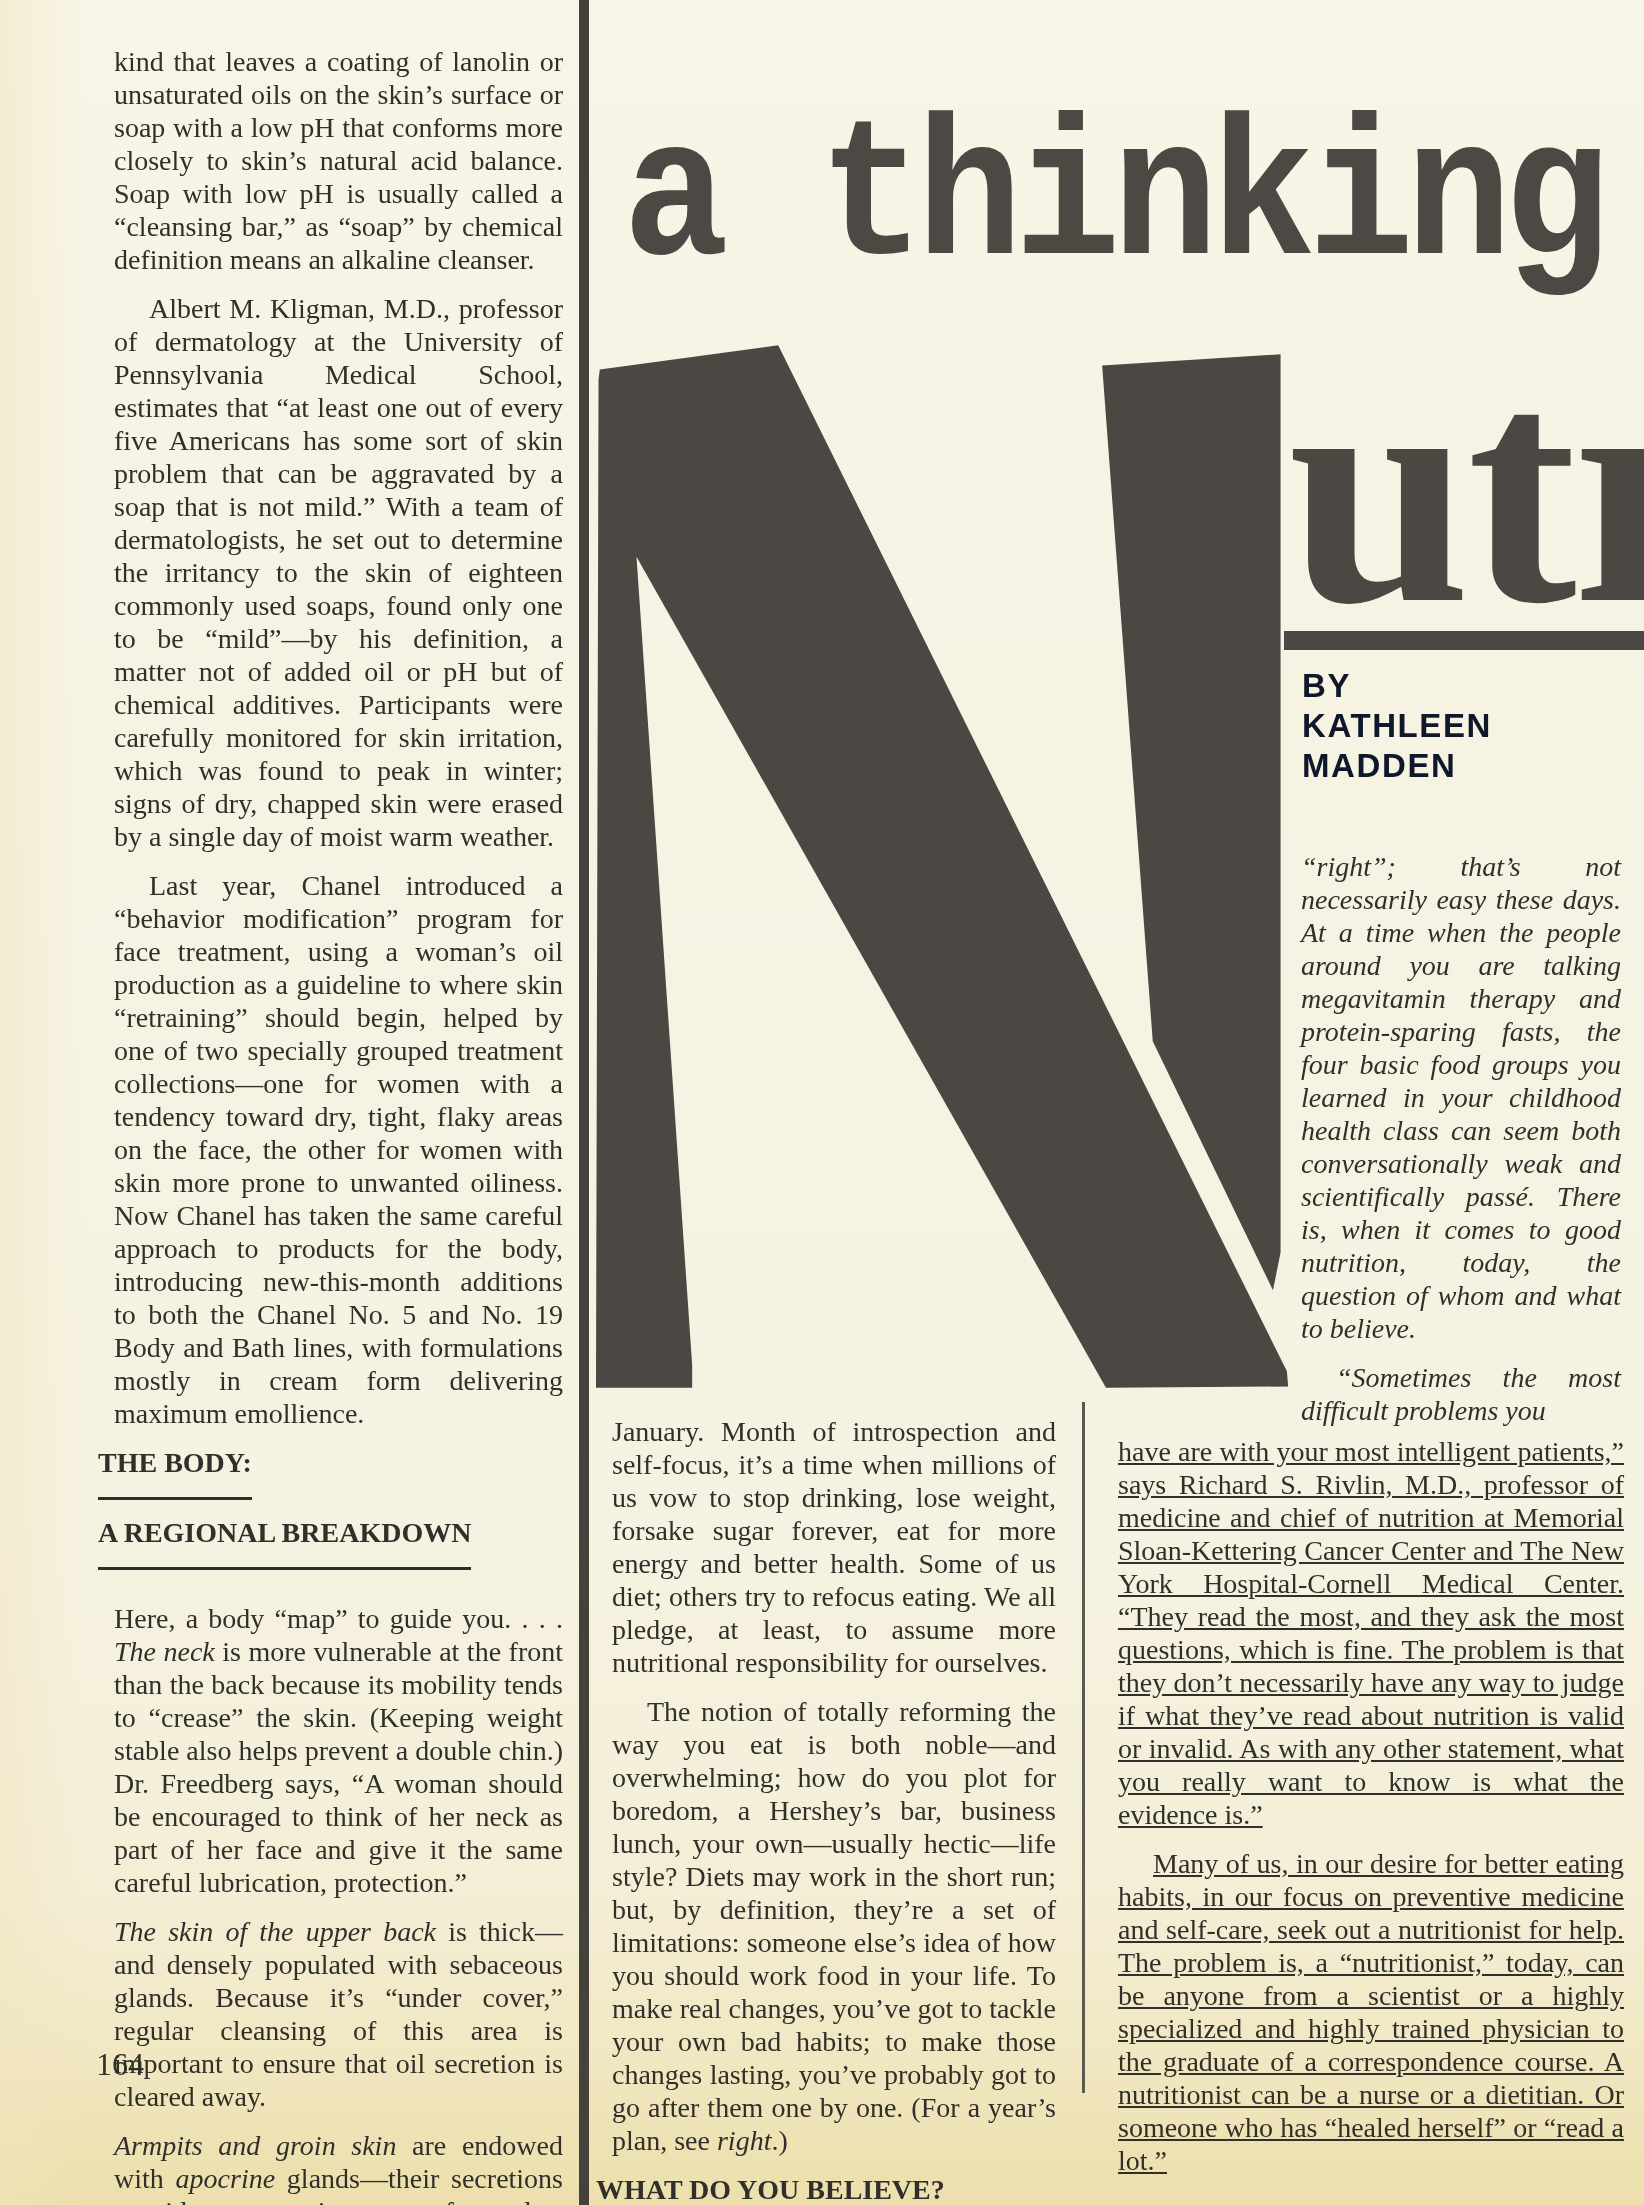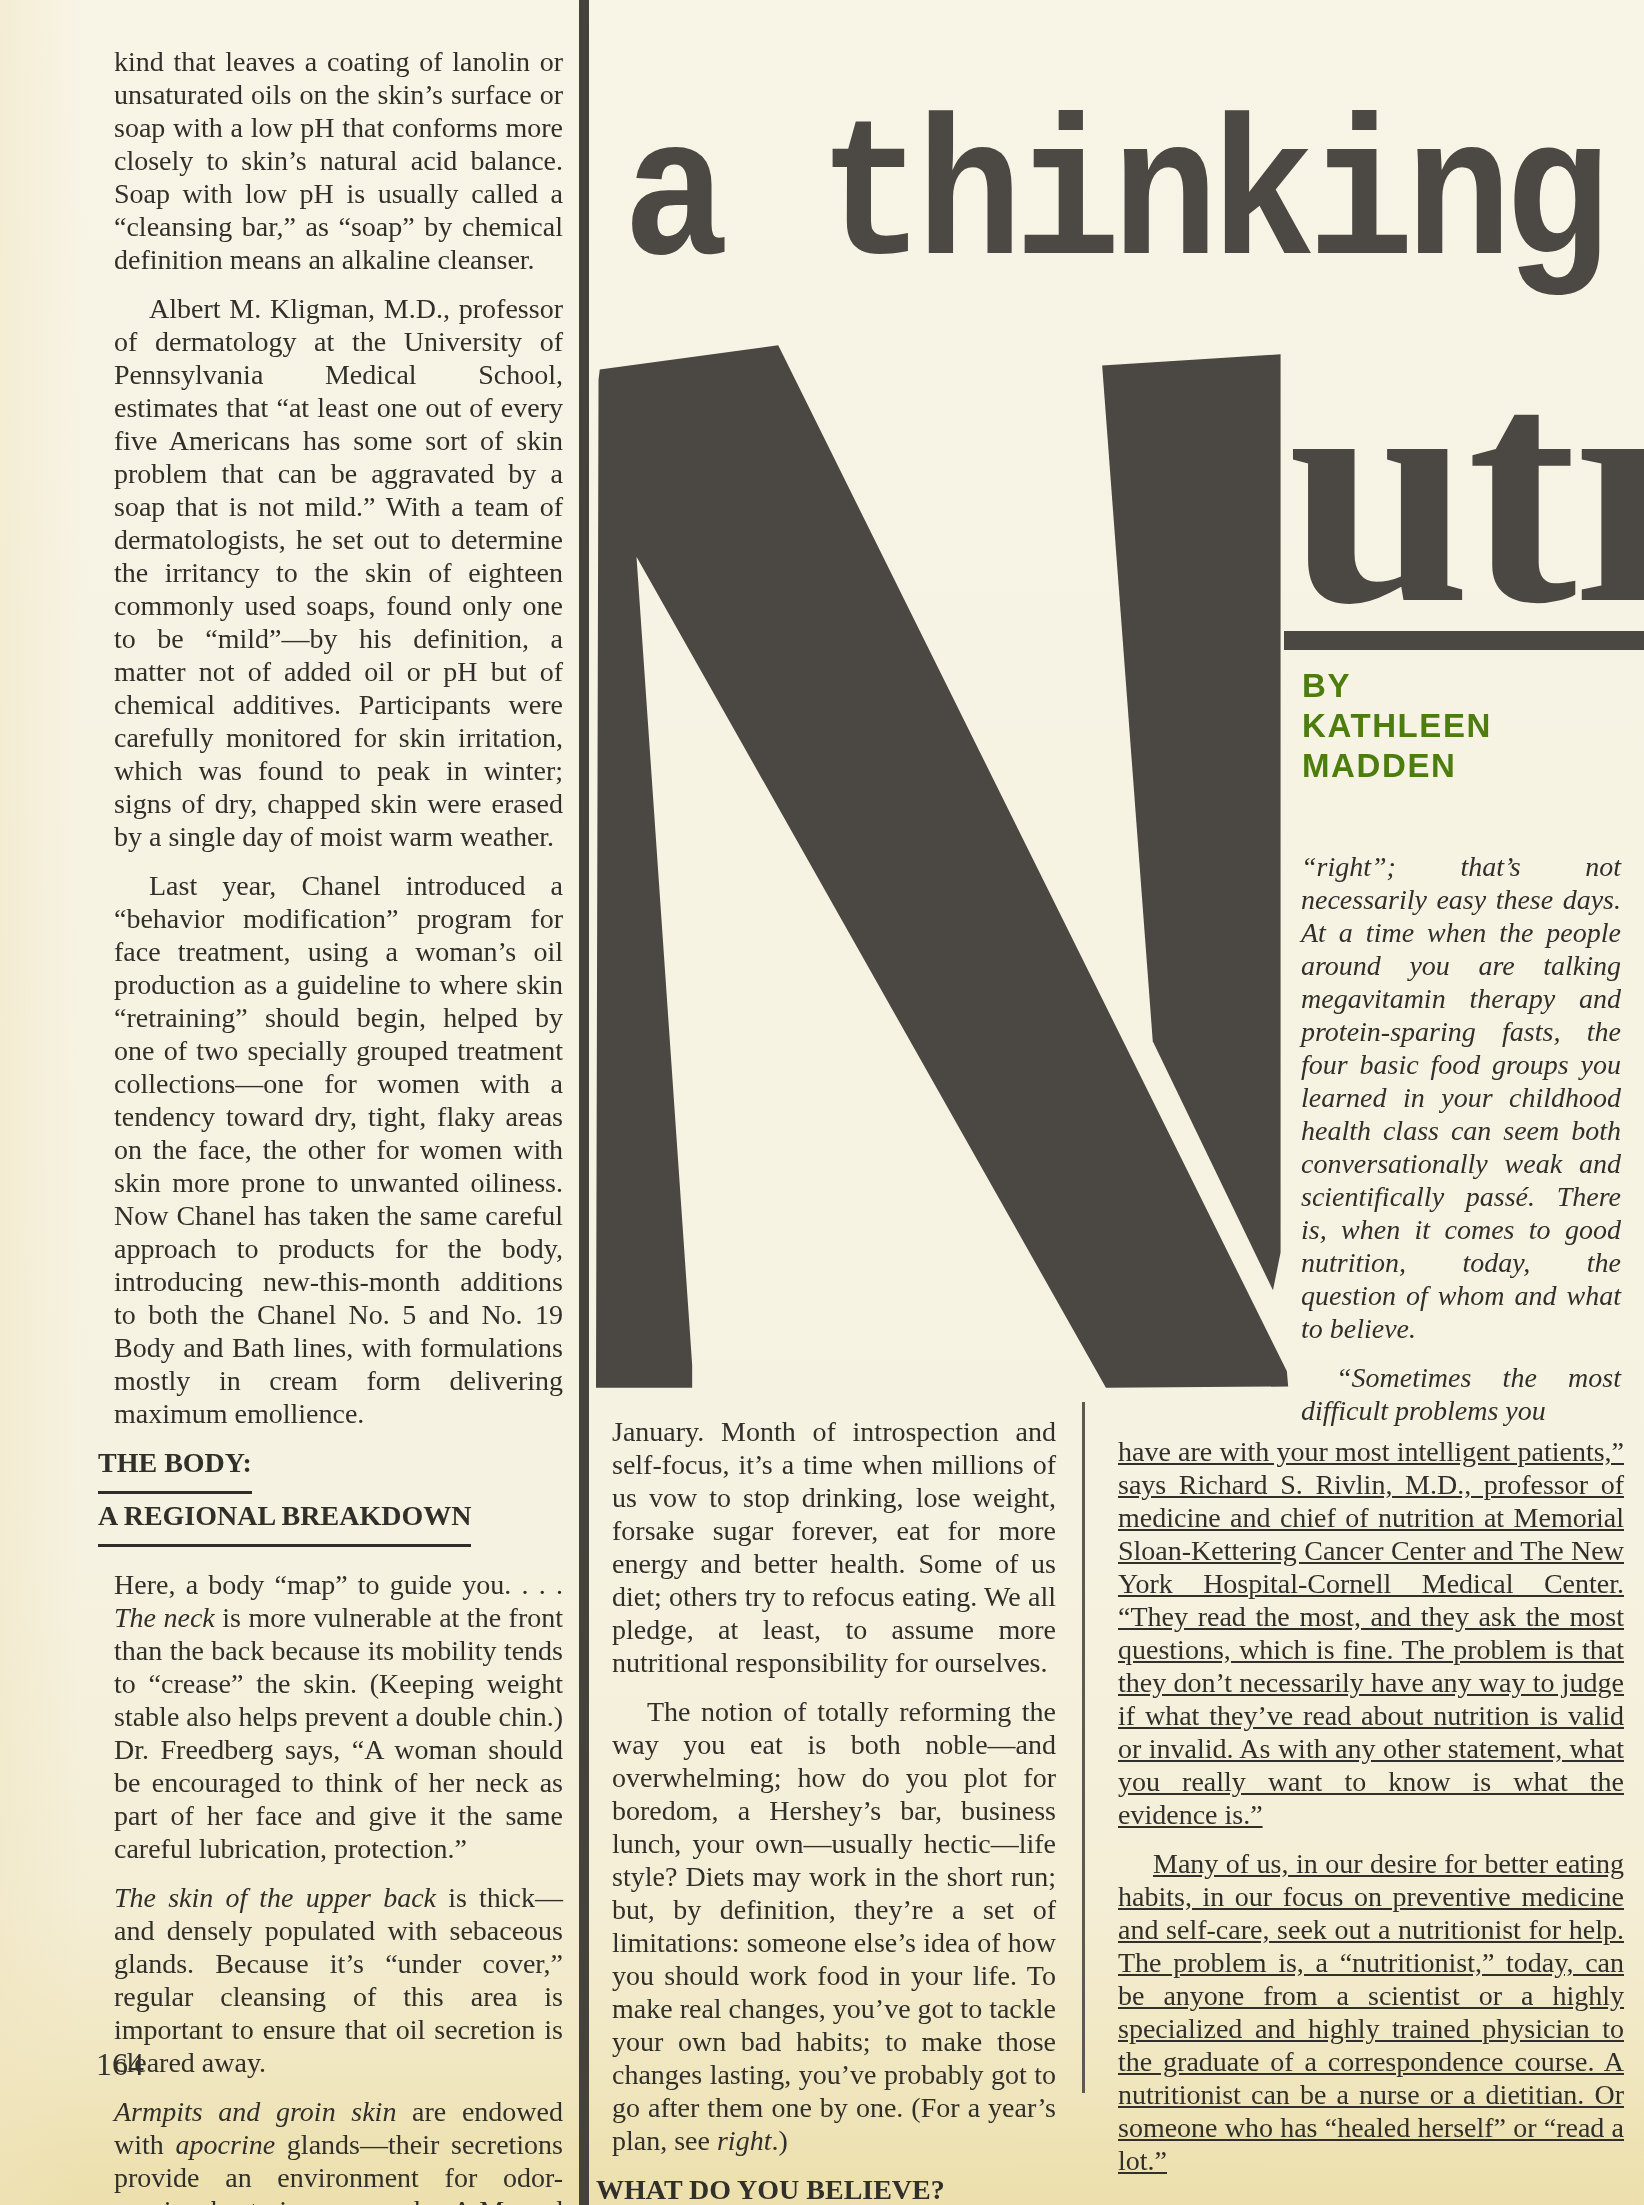--- a/index.html
+++ b/index.html
@@ -9,38 +9,38 @@
     font-family:"Liberation Serif",serif;color:#312f2a;
   }
   body::before{content:"";position:absolute;inset:0;pointer-events:none;
     background:linear-gradient(90deg,rgba(240,228,190,.45) 0,rgba(240,228,190,0) 82px),
                linear-gradient(0deg,rgba(236,223,170,.35) 0,rgba(236,223,170,0) 139px);}
   .col{position:absolute;text-align:justify;font-size:28px;line-height:33px;}
   .col p{margin:16px;padding:0;}
   .col p.ind{text-indent:35px;}
   .it{font-style:italic;}
   .h{font-weight:700;}
-  .h span{display:inline-block;border-bottom:3.2px solid #2f2d28;padding-bottom:12px;margin-bottom:5px;}
+  .h span{display:inline-block;border-bottom:3.2px solid #2f2d28;padding-bottom:18px;margin-bottom:16px;}
   #col-left{left:98px;top:29px;width:481px;}
   #col-mid{left:596px;top:1399px;width:476px;}
   #col-rn{left:1285px;top:834px;width:352px;font-style:italic;}
   #col-rw{left:1102px;top:1419px;width:538px;text-decoration:underline;}
   #rule-main{position:absolute;left:579px;top:0;width:10px;height:2205px;background:#45423b;}
   #rule-right{position:absolute;left:1082px;top:1402px;width:3.2px;height:691px;background:#5c5950;}
   #headline{position:absolute;left:623px;top:94px;white-space:nowrap;
     font-family:"Liberation Mono",monospace;font-weight:700;font-size:196px;line-height:1.1;
     letter-spacing:-8.9px;color:#4c4843;transform:scaleX(.9);transform-origin:left top;}
   #big-n{position:absolute;left:0;top:0;width:1645px;height:2205px;pointer-events:none;}
   #utr{position:absolute;left:1288px;top:325px;white-space:nowrap;
     font-family:"Liberation Serif",serif;font-weight:700;font-size:329px;line-height:329px;
     letter-spacing:-3.8px;color:#4b4742;}
   #utr-bar{position:absolute;left:1284px;top:631px;width:361px;height:19px;background:#4b4742;}
   #byline{position:absolute;left:1302px;top:666px;
     font-family:"Liberation Sans",sans-serif;font-weight:700;font-size:33px;line-height:40px;
-    letter-spacing:1.6px;color:#4d7c0f;}
+    letter-spacing:1.6px;color:#0f172a;}
   #pagenum{position:absolute;left:96px;top:2046px;font-size:32px;color:#33312c;}
 </style>
 </head>
 <body>
 
 <div id="rule-main"></div>
 <div id="rule-right"></div>
 
 <svg id="big-n" viewBox="0 0 2600 3486" preserveAspectRatio="none" aria-hidden="false">
   <title>N</title>

